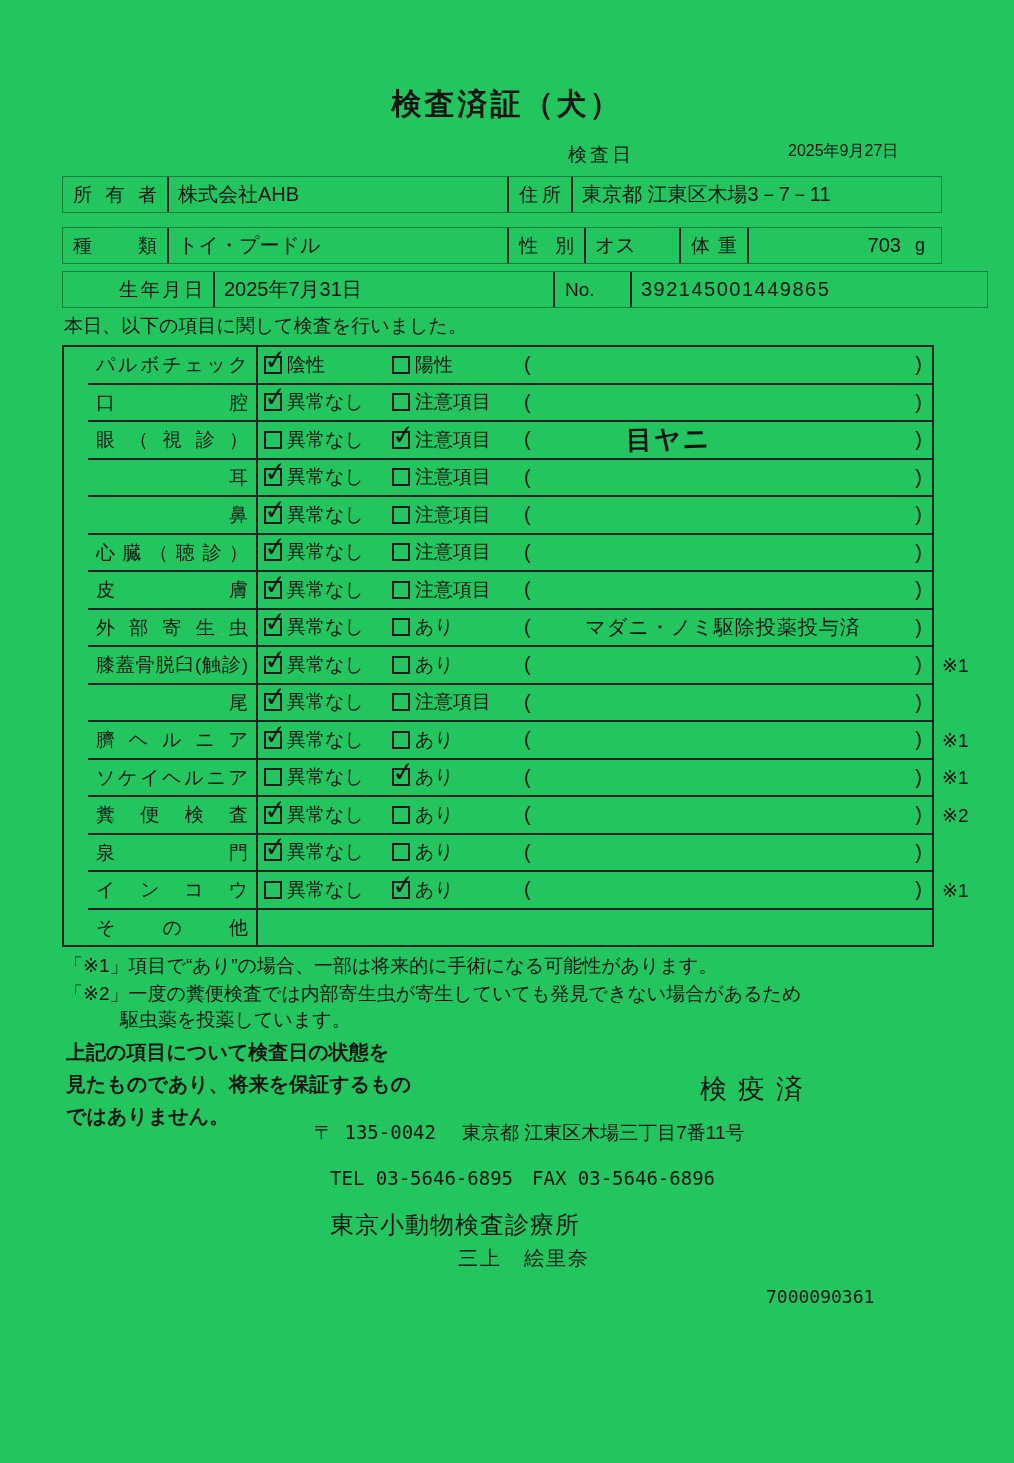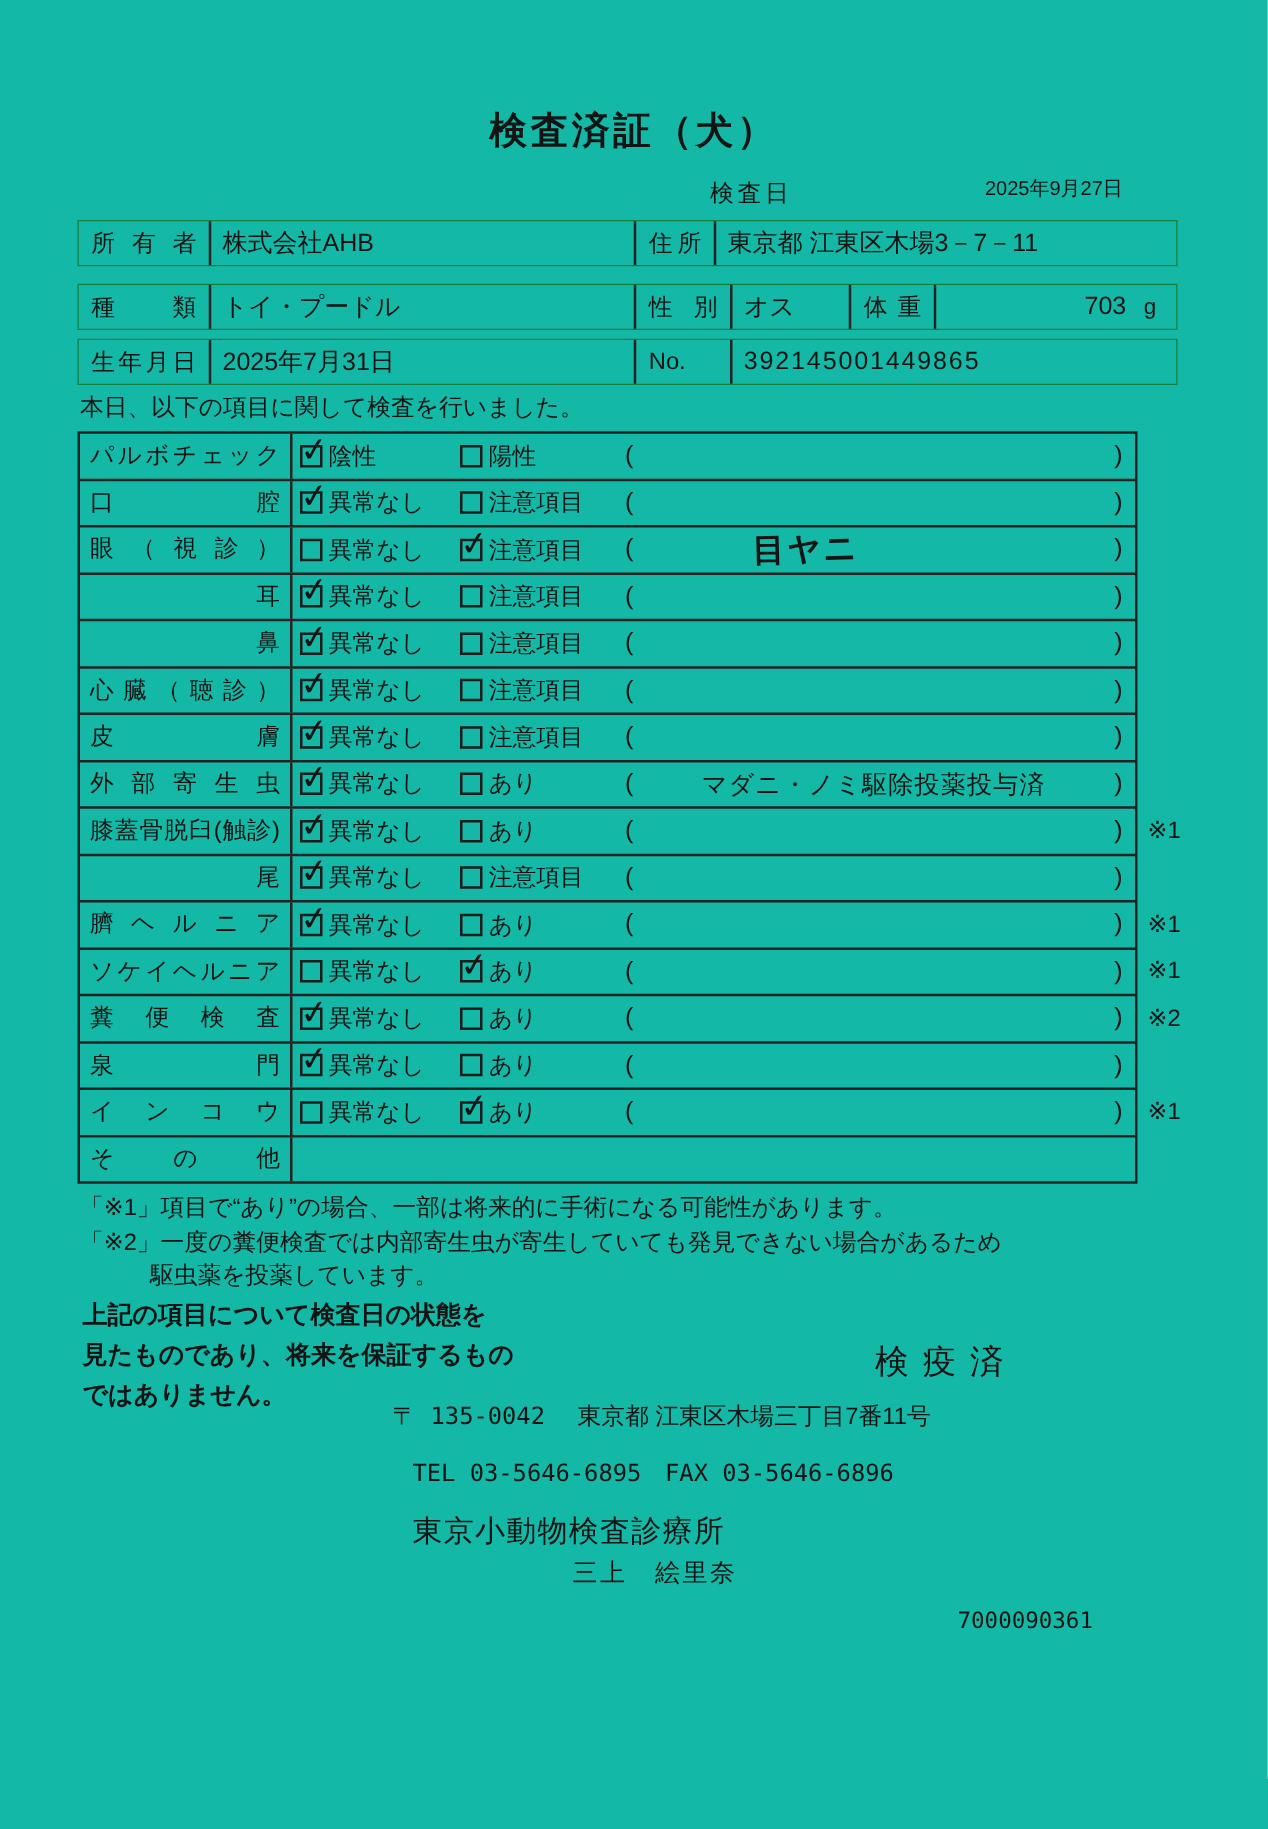--- a/index.html
+++ b/index.html
@@ -1,48 +1,48 @@
 <!DOCTYPE html>
 <html><head>
 <meta charset="utf-8">
 <style>
   html,body { margin:0; padding:0; background:#cfcfcf; }
   .page {
     position:relative; width:1014px; height:1463px; margin:0 auto;
-    background:#14b8a6; color:#141414;
+    background:#22c55e; color:#141414;
     font-family:"Liberation Sans","DejaVu Sans",sans-serif;
     overflow:hidden;
   }
   .title { position:absolute; top:84px; left:0; right:0; text-align:center;
            font-size:30px; font-weight:600; letter-spacing:3px; }
   .insp-date-label { position:absolute; top:142px; left:568px; font-size:19px; letter-spacing:3px; }
   .insp-date { position:absolute; top:141px; left:788px; font-size:16px; }
 
   
   .irow { position:absolute; left:62px; width:878px; height:35px; display:flex;
           border:1px solid #15803d; box-sizing:content-box; }
   .irow > div { box-sizing:border-box; border-left:2px solid #232323; display:flex; align-items:center; overflow:hidden; }
   .irow > div:first-child { border-left:none; }
   .ilab { padding:0 10px; font-size:19px; }
   .ilab > span { width:100%; text-align:justify; text-align-last:justify; }
   .ival { padding:0 9px; font-size:20px; }
-  .t1 { top:176px; } .t2 { top:227px; } .t3 { top:271px; }
+  .t1 { top:176px; } .t2 { top:227px; } .t3 { top:271px;padding-left:46px; }
   .w104 { width:104px; flex:none; } .w340 { width:340px; flex:none; }
   .w80 { width:64px; flex:none; } .w77 { width:77px; flex:none; }
   .w95 { width:95px; flex:none; } .w78 { width:68px; flex:none; }
   .grow { flex:1; }
   .weight-cell { justify-content:flex-end; padding-right:16px; }
   .weight-unit { font-size:18px; margin-left:14px; }
   .no-val { letter-spacing:1.5px; }
 
   .intro { position:absolute; top:313px; left:64px; font-size:19px; }
 
   
   .insp-table { position:absolute; top:345px; left:62px; width:844px;
-                border:2px solid #232323; }
+                border:2px solid #232323;padding-left:24px; }
   .insp-row { position:relative; display:flex; height:35.5px; border-top:2px solid #232323; }
   .insp-row:first-child { border-top:none; }
   .insp-label { width:170px; flex:none; box-sizing:border-box; border-right:2px solid #232323;
                 padding:0 8px; font-size:19px; line-height:35px;
                 text-align:justify; text-align-last:justify; overflow:hidden; }
   .insp-content { flex:1; position:relative; }
   .opt { position:absolute; top:0; bottom:0; left:6px; display:flex; align-items:center; }
   .opt.o2 { left:134px; }
   .cb { width:14px; height:14px; border:2px solid #1c1c1c; display:inline-block;
         position:relative; margin-right:5px; flex:none; }

